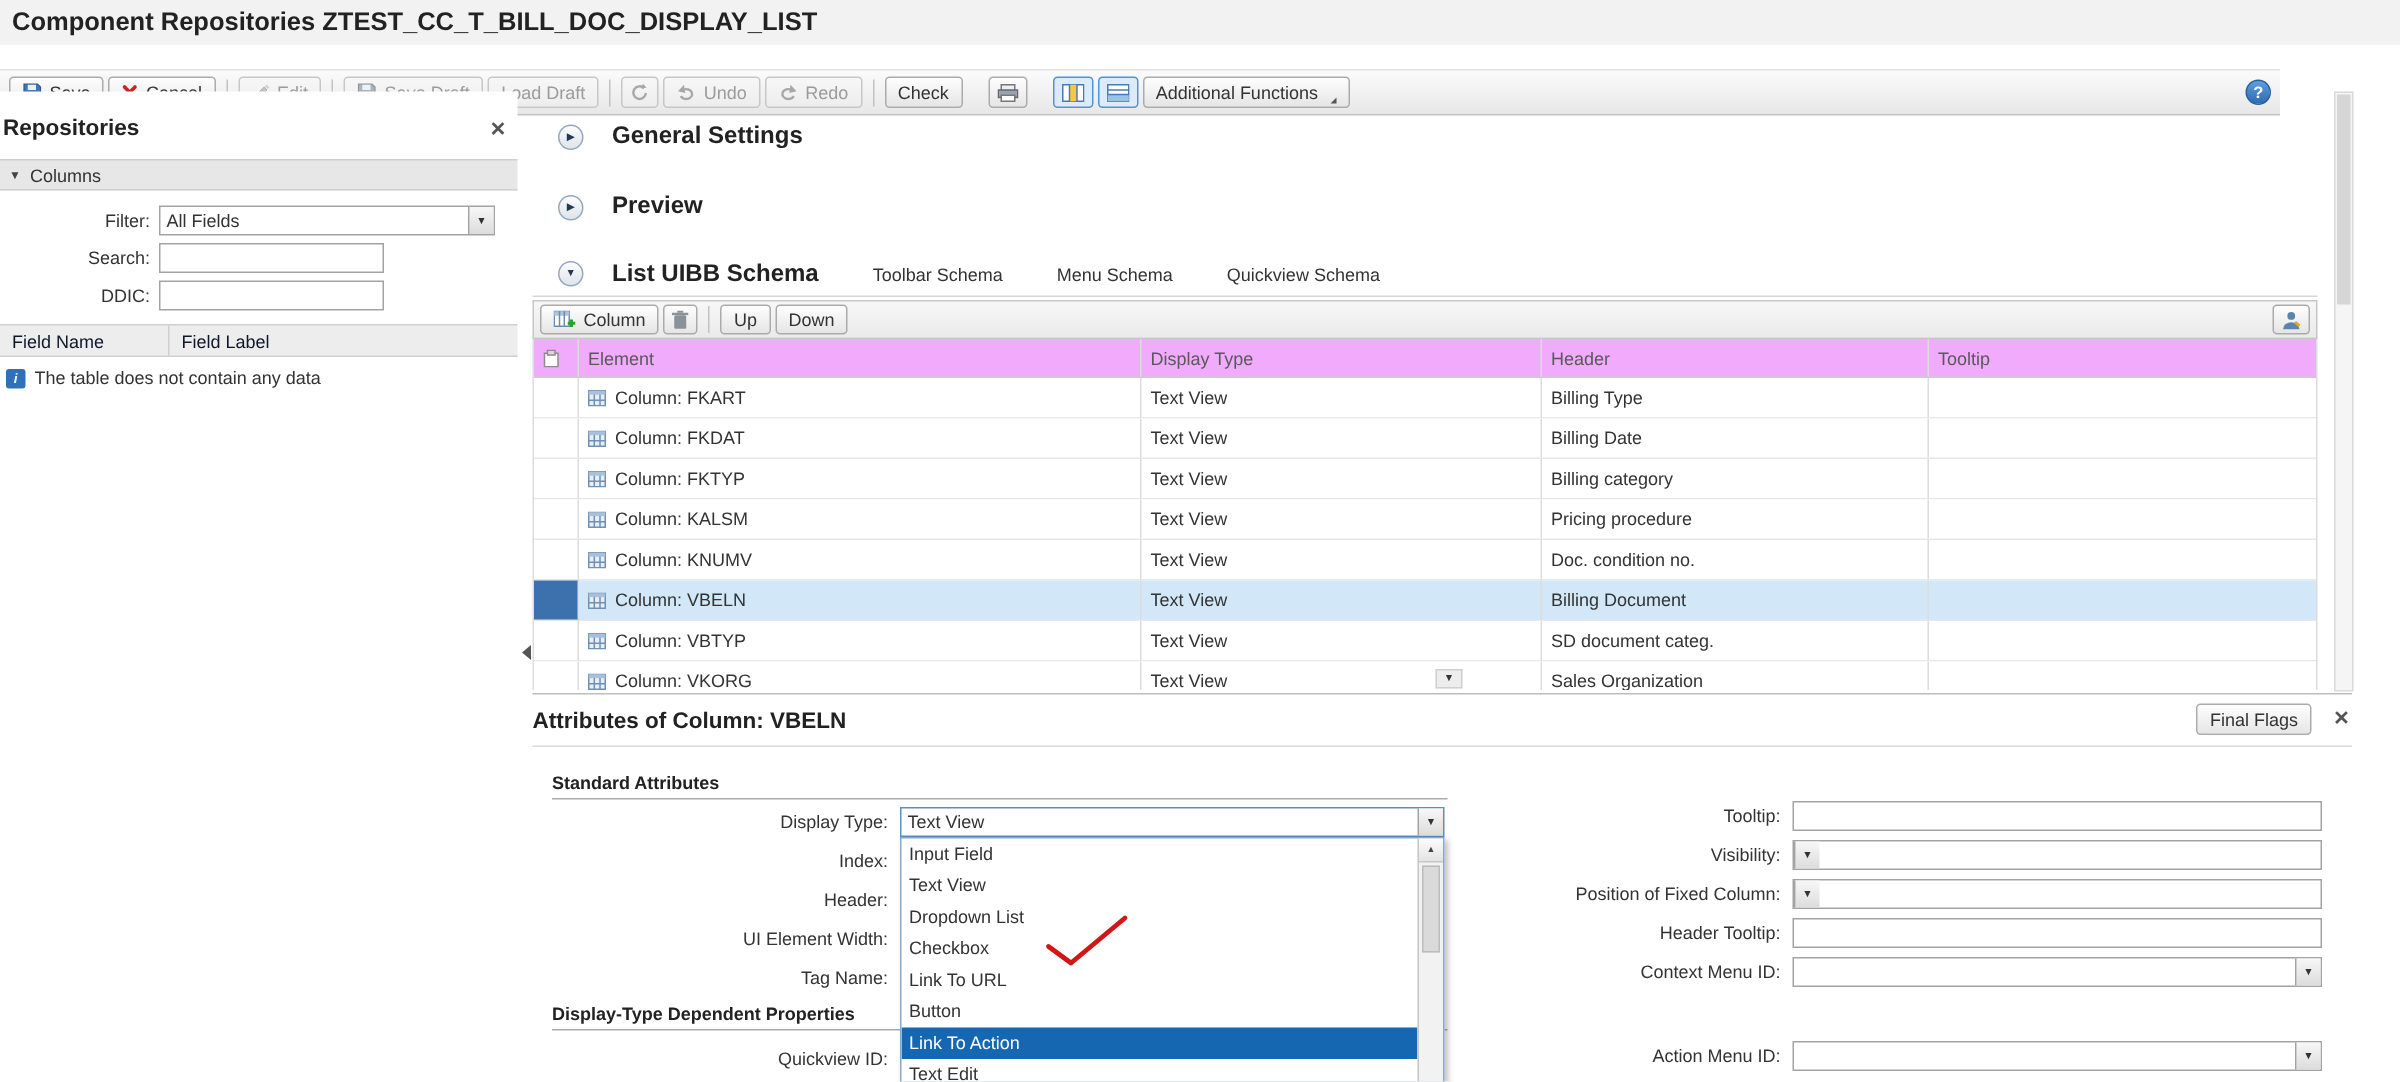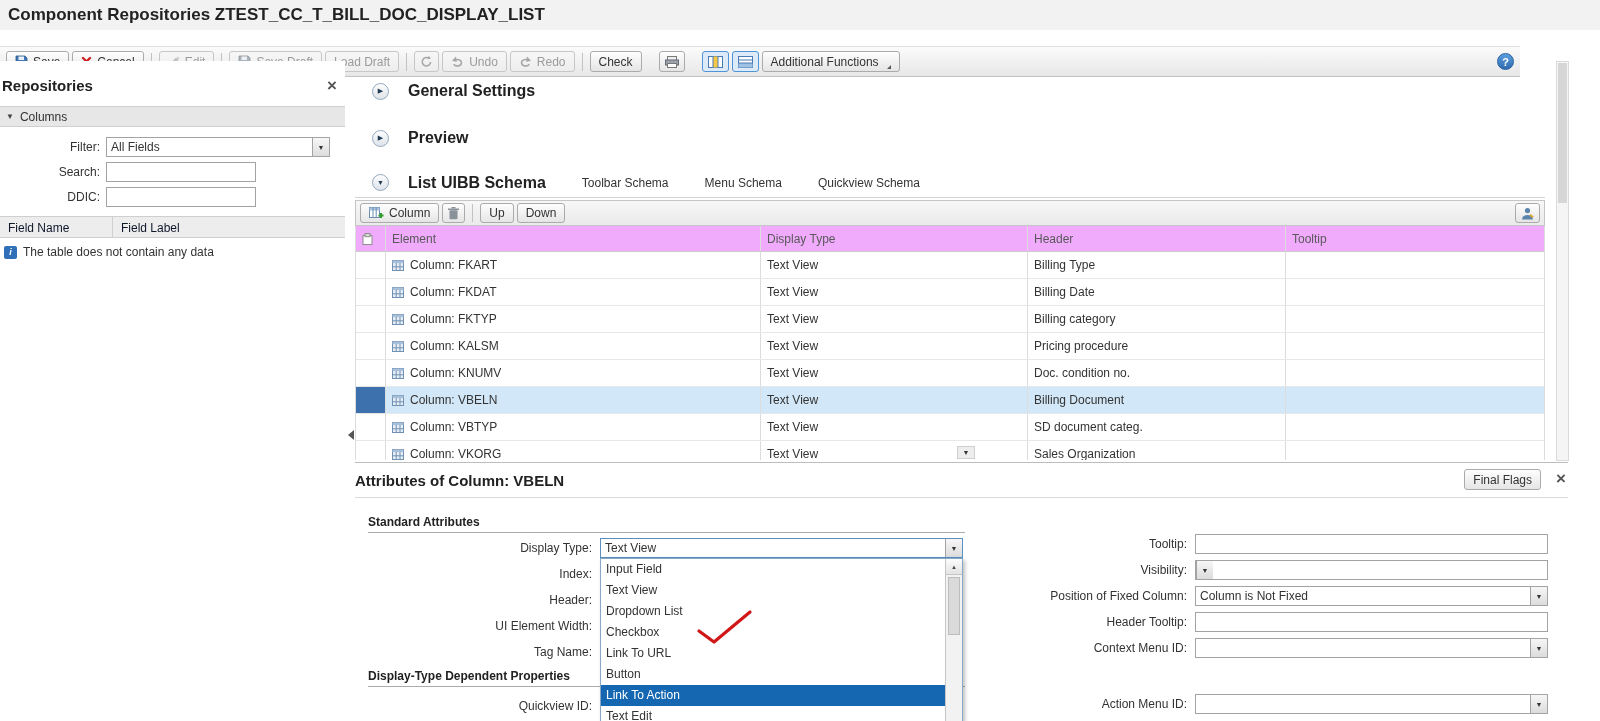--- a/index.html
+++ b/index.html
@@ -565,21 +565,20 @@
       </div>
       <div class="arow">
         <span class="alabel-r">Visibility:</span>
         <div class="ddl actrl">
           <span class="ddl-arrow">▼</span>
         </div>
       </div>
       <div class="arow">
         <span class="alabel-r">Position of Fixed Column:</span>
         <div class="ddl actrl">
-          <span class="ddl-val">Column is Not Fixed</span>
           <span class="ddl-arrow">▼</span>
         </div>
       </div>
       <div class="arow">
         <span class="alabel-r">Header Tooltip:</span>
         <input class="tinput actrl" value="" style="">
       </div>
       <div class="arow">
         <span class="alabel-r">Context Menu ID:</span>
         <div class="ddl actrl">

